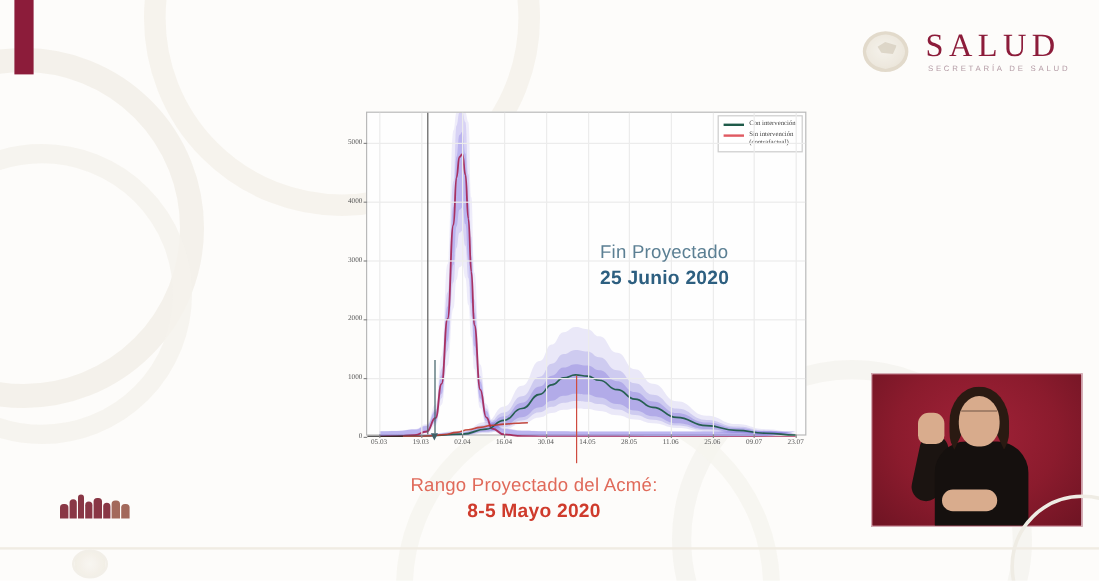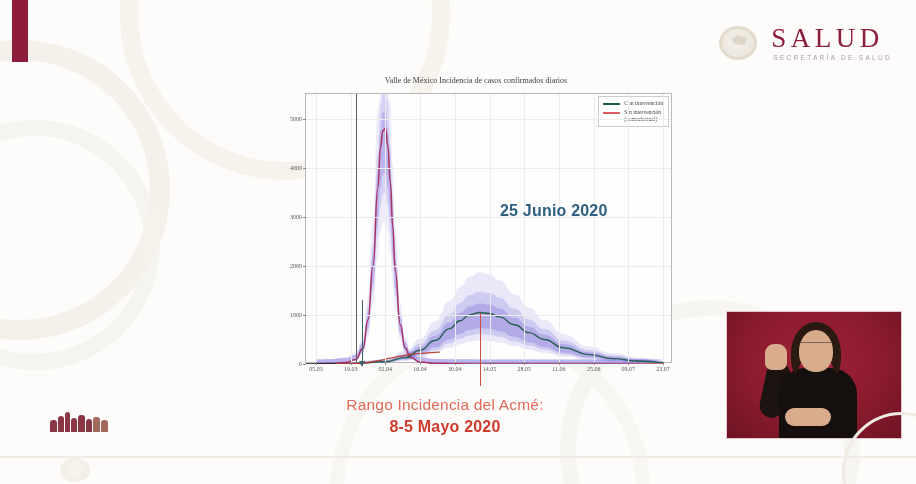--- a/index.html
+++ b/index.html
@@ -295,21 +295,20 @@
       <div class="ring"></div>
       <div class="body"></div>
     </div>
     <div class="logo-text">
       <div class="logo-salud">SALUD</div>
       <div class="logo-sub">SECRETARÍA DE SALUD</div>
     </div>
   </div>
 
   <div id="chart">
-    <div class="chart-title">Valle de México Incidencia de casos confirmados diarios</div>
     <div class="plot" id="plot">
       <svg id="curves" width="367" height="270" viewBox="0 0 367 270" preserveAspectRatio="none" style="position:absolute;left:0;top:0;">
           <path d="M 9.91891891891892 265.4424 C 17.35810810810811 265.4424 17.35810810810811 265.0241454545455 24.7972972972973 265.0241454545455 C 32.236486486486484 265.0241454545455 32.236486486486484 263.49054545454544 39.67567567567568 263.49054545454544 C 44.63513513513514 263.49054545454544 44.63513513513514 259.308 49.5945945945946 259.308 C 53.31418918918919 259.308 53.31418918918919 243.2749090909091 57.03378378378378 243.2749090909091 C 59.513513513513516 243.2749090909091 59.513513513513516 202.84363636363636 61.99324324324324 202.84363636363636 C 64.47297297297297 202.84363636363636 64.47297297297297 126.16363636363636 66.9527027027027 126.16363636363636 C 69.43243243243242 126.16363636363636 69.43243243243242 14.629090909090905 71.91216216216216 14.629090909090905 C 73.15202702702703 14.629090909090905 73.15202702702703 0 74.3918918918919 0 C 75.63175675675676 0 75.63175675675676 0 76.87162162162161 0 C 78.11148648648648 0 78.11148648648648 0 79.35135135135135 0 C 80.59121621621622 0 80.59121621621622 0 81.83108108108108 0 C 83.07094594594595 0 83.07094594594595 7.658181818181845 84.31081081081082 7.658181818181845 C 85.55067567567568 7.658181818181845 85.55067567567568 70.39636363636362 86.79054054054053 70.39636363636362 C 88.0304054054054 70.39636363636362 88.0304054054054 133.13454545454547 89.27027027027027 133.13454545454547 C 91.75 133.13454545454547 91.75 209.81454545454545 94.22972972972973 209.81454545454545 C 96.70945945945945 209.81454545454545 96.70945945945945 242.5778181818182 99.1891891891892 242.5778181818182 C 101.66891891891892 242.5778181818182 101.66891891891892 255.82254545454546 104.14864864864865 255.82254545454546 C 109.1081081081081 255.82254545454546 109.1081081081081 262.79345454545455 114.06756756756756 262.79345454545455 C 121.50675675675677 262.79345454545455 121.50675675675677 264.7453090909091 128.94594594594597 264.7453090909091 C 138.8648648648649 264.7453090909091 138.8648648648649 265.3029818181818 148.7837837837838 265.3029818181818 C 166.1418918918919 265.3029818181818 166.1418918918919 265.51210909090906 183.5 265.51210909090906 C 208.2972972972973 265.51210909090906 208.2972972972973 265.58181818181816 233.09459459459458 265.58181818181816 C 270.2905405405405 265.58181818181816 270.2905405405405 265.58181818181816 307.48648648648646 265.58181818181816 C 332.28378378378375 265.58181818181816 332.28378378378375 265.58181818181816 357.0810810810811 265.58181818181816 C 332.28378378378375 270 332.28378378378375 270 307.48648648648646 270 C 270.2905405405405 270 270.2905405405405 270 233.09459459459458 270 C 208.2972972972973 270 208.2972972972973 269.9702688860435 183.5 269.9702688860435 C 166.1418918918919 269.9702688860435 166.1418918918919 269.8810755441741 148.7837837837838 269.8810755441741 C 138.8648648648649 269.8810755441741 138.8648648648649 269.6432266325224 128.94594594594597 269.6432266325224 C 121.50675675675677 269.6432266325224 121.50675675675677 268.8107554417414 114.06756756756756 268.8107554417414 C 109.1081081081081 268.8107554417414 109.1081081081081 265.83764404609474 104.14864864864865 265.83764404609474 C 101.66891891891892 265.83764404609474 101.66891891891892 260.1887323943662 99.1891891891892 260.1887323943662 C 96.70945945945945 260.1887323943662 96.70945945945945 246.21510883482713 94.22972972972973 246.21510883482713 C 91.75 246.21510883482713 91.75 213.51088348271446 89.27027027027027 213.51088348271446 C 88.0304054054054 213.51088348271446 88.0304054054054 186.75288092189498 86.79054054054053 186.75288092189498 C 85.55067567567568 186.75288092189498 85.55067567567568 159.99487836107556 84.31081081081082 159.99487836107556 C 83.07094594594595 159.99487836107556 83.07094594594595 137.696542893726 81.83108108108108 137.696542893726 C 80.59121621621622 137.696542893726 80.59121621621622 127.29065300896286 79.35135135135135 127.29065300896286 C 78.11148648648648 127.29065300896286 78.11148648648648 128.77720870678615 76.87162162162161 128.77720870678615 C 75.63175675675676 128.77720870678615 75.63175675675676 139.18309859154928 74.3918918918919 139.18309859154928 C 73.15202702702703 139.18309859154928 73.15202702702703 162.96798975672215 71.91216216216216 162.96798975672215 C 69.43243243243242 162.96798975672215 69.43243243243242 210.53777208706788 66.9527027027027 210.53777208706788 C 64.47297297297297 210.53777208706788 64.47297297297297 243.24199743918055 61.99324324324324 243.24199743918055 C 59.513513513513516 243.24199743918055 59.513513513513516 260.48604353393085 57.03378378378378 260.48604353393085 C 53.31418918918919 260.48604353393085 53.31418918918919 267.32419974391803 49.5945945945946 267.32419974391803 C 44.63513513513514 267.32419974391803 44.63513513513514 269.108066581306 39.67567567567568 269.108066581306 C 32.236486486486484 269.108066581306 32.236486486486484 269.7621510883483 24.7972972972973 269.7621510883483 C 17.35810810810811 269.7621510883483 17.35810810810811 269.94053777208705 9.91891891891892 269.94053777208705 Z" fill="#7b6fe0" opacity="0.12" stroke="none"></path>
           <path d="M 9.91891891891892 265.46596363636365 C 17.35810810810811 265.46596363636365 17.35810810810811 265.1184 24.7972972972973 265.1184 C 32.236486486486484 265.1184 32.236486486486484 263.844 39.67567567567568 263.844 C 44.63513513513514 263.844 44.63513513513514 260.36836363636365 49.5945945945946 260.36836363636365 C 53.31418918918919 260.36836363636365 53.31418918918919 247.0450909090909 57.03378378378378 247.0450909090909 C 59.513513513513516 247.0450909090909 59.513513513513516 213.44727272727272 61.99324324324324 213.44727272727272 C 64.47297297297297 213.44727272727272 64.47297297297297 149.72727272727275 66.9527027027027 149.72727272727275 C 69.43243243243242 149.72727272727275 69.43243243243242 57.04363636363635 71.91216216216216 57.04363636363635 C 73.15202702702703 57.04363636363635 73.15202702702703 10.701818181818169 74.3918918918919 10.701818181818169 C 75.63175675675676 10.701818181818169 75.63175675675676 0 76.87162162162161 0 C 78.11148648648648 0 78.11148648648648 0 79.35135135135135 0 C 80.59121621621622 0 80.59121621621622 7.805454545454552 81.83108108108108 7.805454545454552 C 83.07094594594595 7.805454545454552 83.07094594594595 51.25090909090909 84.31081081081082 51.25090909090909 C 85.55067567567568 51.25090909090909 85.55067567567568 103.38545454545454 86.79054054054053 103.38545454545454 C 88.0304054054054 103.38545454545454 88.0304054054054 155.52 89.27027027027027 155.52 C 91.75 155.52 91.75 219.24 94.22972972972973 219.24 C 96.70945945945945 219.24 96.70945945945945 246.46581818181818 99.1891891891892 246.46581818181818 C 101.66891891891892 246.46581818181818 101.66891891891892 257.472 104.14864864864865 257.472 C 109.1081081081081 257.472 109.1081081081081 263.26472727272727 114.06756756756756 263.26472727272727 C 121.50675675675677 263.26472727272727 121.50675675675677 264.88669090909093 128.94594594594597 264.88669090909093 C 138.8648648648649 264.88669090909093 138.8648648648649 265.3501090909091 148.7837837837838 265.3501090909091 C 166.1418918918919 265.3501090909091 166.1418918918919 265.52389090909094 183.5 265.52389090909094 C 208.2972972972973 265.52389090909094 208.2972972972973 265.58181818181816 233.09459459459458 265.58181818181816 C 270.2905405405405 265.58181818181816 270.2905405405405 265.58181818181816 307.48648648648646 265.58181818181816 C 332.28378378378375 265.58181818181816 332.28378378378375 265.58181818181816 357.0810810810811 265.58181818181816 C 332.28378378378375 270 332.28378378378375 270 307.48648648648646 270 C 270.2905405405405 270 270.2905405405405 270 233.09459459459458 270 C 208.2972972972973 270 208.2972972972973 269.9642218798151 183.5 269.9642218798151 C 166.1418918918919 269.9642218798151 166.1418918918919 269.8568875192604 148.7837837837838 269.8568875192604 C 138.8648648648649 269.8568875192604 138.8648648648649 269.5706625577812 128.94594594594597 269.5706625577812 C 121.50675675675677 269.5706625577812 121.50675675675677 268.568875192604 114.06756756756756 268.568875192604 C 109.1081081081081 268.568875192604 109.1081081081081 264.991063174114 104.14864864864865 264.991063174114 C 101.66891891891892 264.991063174114 101.66891891891892 258.19322033898305 99.1891891891892 258.19322033898305 C 96.70945945945945 258.19322033898305 96.70945945945945 241.3775038520801 94.22972972972973 241.3775038520801 C 91.75 241.3775038520801 91.75 202.0215716486903 89.27027027027027 202.0215716486903 C 88.0304054054054 202.0215716486903 88.0304054054054 169.82126348228041 86.79054054054053 169.82126348228041 C 85.55067567567568 169.82126348228041 85.55067567567568 137.62095531587056 84.31081081081082 137.62095531587056 C 83.07094594594595 137.62095531587056 83.07094594594595 110.78736517719565 81.83108108108108 110.78736517719565 C 80.59121621621622 110.78736517719565 80.59121621621622 98.26502311248075 79.35135135135135 98.26502311248075 C 78.11148648648648 98.26502311248075 78.11148648648648 100.05392912172573 76.87162162162161 100.05392912172573 C 75.63175675675676 100.05392912172573 75.63175675675676 112.57627118644066 74.3918918918919 112.57627118644066 C 73.15202702702703 112.57627118644066 73.15202702702703 141.19876733436055 71.91216216216216 141.19876733436055 C 69.43243243243242 141.19876733436055 69.43243243243242 198.4437596302003 66.9527027027027 198.4437596302003 C 64.47297297297297 198.4437596302003 64.47297297297297 237.79969183359015 61.99324324324324 237.79969183359015 C 59.513513513513516 237.79969183359015 59.513513513513516 258.55100154083203 57.03378378378378 258.55100154083203 C 53.31418918918919 258.55100154083203 53.31418918918919 266.779969183359 49.5945945945946 266.779969183359 C 44.63513513513514 266.779969183359 44.63513513513514 268.926656394453 39.67567567567568 268.926656394453 C 32.236486486486484 268.926656394453 32.236486486486484 269.7137750385208 24.7972972972973 269.7137750385208 C 17.35810810810811 269.7137750385208 17.35810810810811 269.9284437596302 9.91891891891892 269.9284437596302 Z" fill="#7b6fe0" opacity="0.2" stroke="none"></path>
           <path d="M 9.91891891891892 265.47774545454547 C 17.35810810810811 265.47774545454547 17.35810810810811 265.1655272727273 24.7972972972973 265.1655272727273 C 32.236486486486484 265.1655272727273 32.236486486486484 264.0207272727273 39.67567567567568 264.0207272727273 C 44.63513513513514 264.0207272727273 44.63513513513514 260.89854545454546 49.5945945945946 260.89854545454546 C 53.31418918918919 260.89854545454546 53.31418918918919 248.9301818181818 57.03378378378378 248.9301818181818 C 59.513513513513516 248.9301818181818 59.513513513513516 218.7490909090909 61.99324324324324 218.7490909090909 C 64.47297297297297 218.7490909090909 64.47297297297297 161.5090909090909 66.9527027027027 161.5090909090909 C 69.43243243243242 161.5090909090909 69.43243243243242 78.25090909090909 71.91216216216216 78.25090909090909 C 73.15202702702703 78.25090909090909 73.15202702702703 36.621818181818185 74.3918918918919 36.621818181818185 C 75.63175675675676 36.621818181818185 75.63175675675676 18.409090909090935 76.87162162162161 18.409090909090935 C 78.11148648648648 18.409090909090935 78.11148648648648 15.807272727272732 79.35135135135135 15.807272727272732 C 80.59121621621622 15.807272727272732 80.59121621621622 34.02000000000001 81.83108108108108 34.02000000000001 C 83.07094594594595 34.02000000000001 83.07094594594595 73.04727272727271 84.31081081081082 73.04727272727271 C 85.55067567567568 73.04727272727271 85.55067567567568 119.88 86.79054054054053 119.88 C 88.0304054054054 119.88 88.0304054054054 166.71272727272728 89.27027027027027 166.71272727272728 C 91.75 166.71272727272728 91.75 223.95272727272726 94.22972972972973 223.95272727272726 C 96.70945945945945 223.95272727272726 96.70945945945945 248.4098181818182 99.1891891891892 248.4098181818182 C 101.66891891891892 248.4098181818182 101.66891891891892 258.29672727272725 104.14864864864865 258.29672727272725 C 109.1081081081081 258.29672727272725 109.1081081081081 263.50036363636366 114.06756756756756 263.50036363636366 C 121.50675675675677 263.50036363636366 121.50675675675677 264.95738181818183 128.94594594594597 264.95738181818183 C 138.8648648648649 264.95738181818183 138.8648648648649 265.3736727272727 148.7837837837838 265.3736727272727 C 166.1418918918919 265.3736727272727 166.1418918918919 265.52978181818185 183.5 265.52978181818185 C 208.2972972972973 265.52978181818185 208.2972972972973 265.58181818181816 233.09459459459458 265.58181818181816 C 270.2905405405405 265.58181818181816 270.2905405405405 265.58181818181816 307.48648648648646 265.58181818181816 C 332.28378378378375 265.58181818181816 332.28378378378375 265.58181818181816 357.0810810810811 265.58181818181816 C 332.28378378378375 270 332.28378378378375 270 307.48648648648646 270 C 270.2905405405405 270 270.2905405405405 270 233.09459459459458 270 C 208.2972972972973 270 208.2972972972973 269.96017152658663 183.5 269.96017152658663 C 166.1418918918919 269.96017152658663 166.1418918918919 269.8406861063465 148.7837837837838 269.8406861063465 C 138.8648648648649 269.8406861063465 138.8648648648649 269.52205831903944 128.94594594594597 269.52205831903944 C 121.50675675675677 269.52205831903944 121.50675675675677 268.4068610634648 114.06756756756756 268.4068610634648 C 109.1081081081081 268.4068610634648 109.1081081081081 264.4240137221269 104.14864864864865 264.4240137221269 C 101.66891891891892 264.4240137221269 101.66891891891892 256.8566037735849 99.1891891891892 256.8566037735849 C 96.70945945945945 256.8566037735849 96.70945945945945 238.13722126929673 94.22972972972973 238.13722126929673 C 91.75 238.13722126929673 91.75 194.32590051457976 89.27027027027027 194.32590051457976 C 88.0304054054054 194.32590051457976 88.0304054054054 158.4802744425386 86.79054054054053 158.4802744425386 C 85.55067567567568 158.4802744425386 85.55067567567568 122.63464837049744 84.31081081081082 122.63464837049744 C 83.07094594594595 122.63464837049744 83.07094594594595 92.76329331046313 81.83108108108108 92.76329331046313 C 80.59121621621622 92.76329331046313 80.59121621621622 78.82332761578044 79.35135135135135 78.82332761578044 C 78.11148648648648 78.82332761578044 78.11148648648648 80.81475128644942 76.87162162162161 80.81475128644942 C 75.63175675675676 80.81475128644942 75.63175675675676 94.75471698113208 74.3918918918919 94.75471698113208 C 73.15202702702703 94.75471698113208 73.15202702702703 126.61749571183535 71.91216216216216 126.61749571183535 C 69.43243243243242 126.61749571183535 69.43243243243242 190.34305317324186 66.9527027027027 190.34305317324186 C 64.47297297297297 190.34305317324186 64.47297297297297 234.15437392795883 61.99324324324324 234.15437392795883 C 59.513513513513516 234.15437392795883 59.513513513513516 257.2548885077187 57.03378378378378 257.2548885077187 C 53.31418918918919 257.2548885077187 53.31418918918919 266.41543739279587 49.5945945945946 266.41543739279587 C 44.63513513513514 266.41543739279587 44.63513513513514 268.80514579759864 39.67567567567568 268.80514579759864 C 32.236486486486484 268.80514579759864 32.236486486486484 269.68137221269296 24.7972972972973 269.68137221269296 C 17.35810810810811 269.68137221269296 17.35810810810811 269.92034305317327 9.91891891891892 269.92034305317327 Z" fill="#7b6fe0" opacity="0.3" stroke="none"></path>
           <path d="M 9.91891891891892 268.6868181818182 C 27.277027027027028 268.6868181818182 27.277027027027028 268.0854545454545 44.63513513513514 268.0854545454545 C 61.99324324324324 268.0854545454545 61.99324324324324 264.9068181818182 79.35135135135135 264.9068181818182 C 89.27027027027027 264.9068181818182 89.27027027027027 257.6045454545455 99.1891891891892 257.6045454545455 C 106.62837837837839 257.6045454545455 106.62837837837839 244.71818181818182 114.06756756756756 244.71818181818182 C 121.50675675675677 244.71818181818182 121.50675675675677 227.53636363636363 128.94594594594597 227.53636363636363 C 136.38513513513516 227.53636363636363 136.38513513513516 206.9181818181818 143.82432432432432 206.9181818181818 C 148.78378378378378 206.9181818181818 148.78378378378378 193.1727272727273 153.74324324324323 193.1727272727273 C 158.7027027027027 193.1727272727273 158.7027027027027 182.86363636363637 163.66216216216216 182.86363636363637 C 168.6216216216216 182.86363636363637 168.6216216216216 178.5681818181818 173.58108108108107 178.5681818181818 C 178.54054054054052 178.5681818181818 178.54054054054052 180.28636363636363 183.5 180.28636363636363 C 188.45945945945945 180.28636363636363 188.45945945945945 186.3 193.4189189189189 186.3 C 200.8581081081081 186.3 200.8581081081081 200.04545454545456 208.2972972972973 200.04545454545456 C 215.73648648648648 200.04545454545456 215.73648648648648 213.79090909090908 223.17567567567568 213.79090909090908 C 230.61486486486487 213.79090909090908 230.61486486486487 225.8181818181818 238.05405405405406 225.8181818181818 C 247.972972972973 225.8181818181818 247.972972972973 240.4227272727273 257.89189189189193 240.4227272727273 C 270.2905405405406 240.4227272727273 270.2905405405406 252.45 282.6891891891892 252.45 C 295.0878378378378 252.45 295.0878378378378 259.32272727272726 307.48648648648646 259.32272727272726 C 319.8851351351351 259.32272727272726 319.8851351351351 263.6181818181818 332.28378378378375 263.6181818181818 C 344.6824324324324 263.6181818181818 344.6824324324324 266.19545454545454 357.0810810810811 266.19545454545454 C 344.6824324324324 269.32675324675324 344.6824324324324 268.6535064935065 332.28378378378375 268.6535064935065 C 319.8851351351351 268.6535064935065 319.8851351351351 267.5314285714286 307.48648648648646 267.5314285714286 C 295.0878378378378 267.5314285714286 295.0878378378378 265.7361038961039 282.6891891891892 265.7361038961039 C 270.2905405405406 265.7361038961039 270.2905405405406 262.5942857142857 257.89189189189193 262.5942857142857 C 247.972972972973 262.5942857142857 247.972972972973 258.7792207792208 238.05405405405406 258.7792207792208 C 230.61486486486487 258.7792207792208 230.61486486486487 255.6374025974026 223.17567567567568 255.6374025974026 C 215.73648648648648 255.6374025974026 215.73648648648648 252.04675324675324 208.2972972972973 252.04675324675324 C 200.8581081081081 252.04675324675324 200.8581081081081 248.45610389610388 193.4189189189189 248.45610389610388 C 188.45945945945945 248.45610389610388 188.45945945945945 246.8851948051948 183.5 246.8851948051948 C 178.54054054054052 246.8851948051948 178.54054054054052 246.43636363636364 173.58108108108107 246.43636363636364 C 168.6216216216216 246.43636363636364 168.6216216216216 247.55844155844156 163.66216216216216 247.55844155844156 C 158.7027027027027 247.55844155844156 158.7027027027027 250.25142857142856 153.74324324324323 250.25142857142856 C 148.78378378378378 250.25142857142856 148.78378378378378 253.84207792207792 143.82432432432432 253.84207792207792 C 136.38513513513516 253.84207792207792 136.38513513513516 259.2280519480519 128.94594594594597 259.2280519480519 C 121.50675675675677 259.2280519480519 121.50675675675677 263.7163636363636 114.06756756756756 263.7163636363636 C 106.62837837837839 263.7163636363636 106.62837837837839 267.0825974025974 99.1891891891892 267.0825974025974 C 89.27027027027027 267.0825974025974 89.27027027027027 268.99012987012986 79.35135135135135 268.99012987012986 C 61.99324324324324 268.99012987012986 61.99324324324324 269.82046753246755 44.63513513513514 269.82046753246755 C 27.277027027027028 269.82046753246755 27.277027027027028 269.9775584415584 9.91891891891892 269.9775584415584 Z" fill="#6f63d8" opacity="0.14" stroke="none"></path>
           <path d="M 9.91891891891892 268.7049818181818 C 27.277027027027028 268.7049818181818 27.277027027027028 268.23076363636363 44.63513513513514 268.23076363636363 C 61.99324324324324 268.23076363636363 61.99324324324324 265.7241818181818 79.35135135135135 265.7241818181818 C 89.27027027027027 265.7241818181818 89.27027027027027 259.9658181818182 99.1891891891892 259.9658181818182 C 106.62837837837839 259.9658181818182 106.62837837837839 249.804 114.06756756756756 249.804 C 121.50675675675677 249.804 121.50675675675677 236.25490909090908 128.94594594594597 236.25490909090908 C 136.38513513513516 236.25490909090908 136.38513513513516 219.996 143.82432432432432 219.996 C 148.78378378378378 219.996 148.78378378378378 209.15672727272727 153.74324324324323 209.15672727272727 C 158.7027027027027 209.15672727272727 158.7027027027027 201.02727272727273 163.66216216216216 201.02727272727273 C 168.6216216216216 201.02727272727273 168.6216216216216 197.64 173.58108108108107 197.64 C 178.54054054054052 197.64 178.54054054054052 198.99490909090912 183.5 198.99490909090912 C 188.45945945945945 198.99490909090912 188.45945945945945 203.7370909090909 193.4189189189189 203.7370909090909 C 200.8581081081081 203.7370909090909 200.8581081081081 214.57636363636362 208.2972972972973 214.57636363636362 C 215.73648648648648 214.57636363636362 215.73648648648648 225.41563636363637 223.17567567567568 225.41563636363637 C 230.61486486486487 225.41563636363637 230.61486486486487 234.9 238.05405405405406 234.9 C 247.972972972973 234.9 247.972972972973 246.41672727272726 257.89189189189193 246.41672727272726 C 270.2905405405406 246.41672727272726 270.2905405405406 255.9010909090909 282.6891891891892 255.9010909090909 C 295.0878378378378 255.9010909090909 295.0878378378378 261.32072727272725 307.48648648648646 261.32072727272725 C 319.8851351351351 261.32072727272725 319.8851351351351 264.708 332.28378378378375 264.708 C 344.6824324324324 264.708 344.6824324324324 266.7403636363636 357.0810810810811 266.7403636363636 C 344.6824324324324 269.14624505928856 344.6824324324324 268.29249011857706 332.28378378378375 268.29249011857706 C 319.8851351351351 268.29249011857706 319.8851351351351 266.8695652173913 307.48648648648646 266.8695652173913 C 295.0878378378378 266.8695652173913 295.0878378378378 264.59288537549406 282.6891891891892 264.59288537549406 C 270.2905405405406 264.59288537549406 270.2905405405406 260.60869565217394 257.89189189189193 260.60869565217394 C 247.972972972973 260.60869565217394 247.972972972973 255.77075098814228 238.05405405405406 255.77075098814228 C 230.61486486486487 255.77075098814228 230.61486486486487 251.78656126482213 223.17567567567568 251.78656126482213 C 215.73648648648648 251.78656126482213 215.73648648648648 247.23320158102766 208.2972972972973 247.23320158102766 C 200.8581081081081 247.23320158102766 200.8581081081081 242.6798418972332 193.4189189189189 242.6798418972332 C 188.45945945945945 242.6798418972332 188.45945945945945 240.68774703557312 183.5 240.68774703557312 C 178.54054054054052 240.68774703557312 178.54054054054052 240.1185770750988 173.58108108108107 240.1185770750988 C 168.6216216216216 240.1185770750988 168.6216216216216 241.54150197628456 163.66216216216216 241.54150197628456 C 158.7027027027027 241.54150197628456 158.7027027027027 244.95652173913044 153.74324324324323 244.95652173913044 C 148.78378378378378 244.95652173913044 148.78378378378378 249.5098814229249 143.82432432432432 249.5098814229249 C 136.38513513513516 249.5098814229249 136.38513513513516 256.3399209486166 128.94594594594597 256.3399209486166 C 121.50675675675677 256.3399209486166 121.50675675675677 262.0316205533597 114.06756756756756 262.0316205533597 C 106.62837837837839 262.0316205533597 106.62837837837839 266.300395256917 99.1891891891892 266.300395256917 C 89.27027027027027 266.300395256917 89.27027027027027 268.7193675889328 79.35135135135135 268.7193675889328 C 61.99324324324324 268.7193675889328 61.99324324324324 269.77233201581026 44.63513513513514 269.77233201581026 C 27.277027027027028 269.77233201581026 27.277027027027028 269.9715415019763 9.91891891891892 269.9715415019763 Z" fill="#6f63d8" opacity="0.22" stroke="none"></path>
           <path d="M 9.91891891891892 268.7162727272727 C 27.277027027027028 268.7162727272727 27.277027027027028 268.3210909090909 44.63513513513514 268.3210909090909 C 61.99324324324324 268.3210909090909 61.99324324324324 266.23227272727274 79.35135135135135 266.23227272727274 C 89.27027027027027 266.23227272727274 89.27027027027027 261.43363636363637 99.1891891891892 261.43363636363637 C 106.62837837837839 261.43363636363637 106.62837837837839 252.96545454545455 114.06756756756756 252.96545454545455 C 121.50675675675677 252.96545454545455 121.50675675675677 241.67454545454547 128.94594594594597 241.67454545454547 C 136.38513513513516 241.67454545454547 136.38513513513516 228.12545454545455 143.82432432432432 228.12545454545455 C 148.78378378378378 228.12545454545455 148.78378378378378 219.09272727272727 153.74324324324323 219.09272727272727 C 158.7027027027027 219.09272727272727 158.7027027027027 212.3181818181818 163.66216216216216 212.3181818181818 C 168.6216216216216 212.3181818181818 168.6216216216216 209.49545454545455 173.58108108108107 209.49545454545455 C 178.54054054054052 209.49545454545455 178.54054054054052 210.62454545454545 183.5 210.62454545454545 C 188.45945945945945 210.62454545454545 188.45945945945945 214.57636363636362 193.4189189189189 214.57636363636362 C 200.8581081081081 214.57636363636362 200.8581081081081 223.60909090909092 208.2972972972973 223.60909090909092 C 215.73648648648648 223.60909090909092 215.73648648648648 232.64181818181817 223.17567567567568 232.64181818181817 C 230.61486486486487 232.64181818181817 230.61486486486487 240.54545454545456 238.05405405405406 240.54545454545456 C 247.972972972973 240.54545454545456 247.972972972973 250.14272727272729 257.89189189189193 250.14272727272729 C 270.2905405405406 250.14272727272729 270.2905405405406 258.04636363636365 282.6891891891892 258.04636363636365 C 295.0878378378378 258.04636363636365 295.0878378378378 262.5627272727273 307.48648648648646 262.5627272727273 C 319.8851351351351 262.5627272727273 319.8851351351351 265.38545454545454 332.28378378378375 265.38545454545454 C 344.6824324324324 265.38545454545454 344.6824324324324 267.0790909090909 357.0810810810811 267.0790909090909 C 344.6824324324324 268.9754940711463 344.6824324324324 267.9509881422925 332.28378378378375 267.9509881422925 C 319.8851351351351 267.9509881422925 319.8851351351351 266.24347826086955 307.48648648648646 266.24347826086955 C 295.0878378378378 266.24347826086955 295.0878378378378 263.5114624505929 282.6891891891892 263.5114624505929 C 270.2905405405406 263.5114624505929 270.2905405405406 258.7304347826087 257.89189189189193 258.7304347826087 C 247.972972972973 258.7304347826087 247.972972972973 252.92490118577075 238.05405405405406 252.92490118577075 C 230.61486486486487 252.92490118577075 230.61486486486487 248.14387351778655 223.17567567567568 248.14387351778655 C 215.73648648648648 248.14387351778655 215.73648648648648 242.6798418972332 208.2972972972973 242.6798418972332 C 200.8581081081081 242.6798418972332 200.8581081081081 237.21581027667983 193.4189189189189 237.21581027667983 C 188.45945945945945 237.21581027667983 188.45945945945945 234.82529644268774 183.5 234.82529644268774 C 178.54054054054052 234.82529644268774 178.54054054054052 234.14229249011856 173.58108108108107 234.14229249011856 C 168.6216216216216 234.14229249011856 168.6216216216216 235.8498023715415 163.66216216216216 235.8498023715415 C 158.7027027027027 235.8498023715415 158.7027027027027 239.94782608695652 153.74324324324323 239.94782608695652 C 148.78378378378378 239.94782608695652 148.78378378378378 245.41185770750988 143.82432432432432 245.41185770750988 C 136.38513513513516 245.41185770750988 136.38513513513516 253.6079051383399 128.94594594594597 253.6079051383399 C 121.50675675675677 253.6079051383399 121.50675675675677 260.43794466403165 114.06756756756756 260.43794466403165 C 106.62837837837839 260.43794466403165 106.62837837837839 265.5604743083004 99.1891891891892 265.5604743083004 C 89.27027027027027 265.5604743083004 89.27027027027027 268.46324110671935 79.35135135135135 268.46324110671935 C 61.99324324324324 268.46324110671935 61.99324324324324 269.72679841897235 44.63513513513514 269.72679841897235 C 27.277027027027028 269.72679841897235 27.277027027027028 269.96584980237157 9.91891891891892 269.96584980237157 Z" fill="#6f63d8" opacity="0.3" stroke="none"></path>
           <path d="M 9.91891891891892 269.90181818181816 C 17.35810810810811 269.90181818181816 17.35810810810811 269.60727272727274 24.7972972972973 269.60727272727274 C 32.236486486486484 269.60727272727274 32.236486486486484 268.5272727272727 39.67567567567568 268.5272727272727 C 44.63513513513514 268.5272727272727 44.63513513513514 265.58181818181816 49.5945945945946 265.58181818181816 C 53.31418918918919 265.58181818181816 53.31418918918919 254.29090909090908 57.03378378378378 254.29090909090908 C 59.513513513513516 254.29090909090908 59.513513513513516 225.8181818181818 61.99324324324324 225.8181818181818 C 64.47297297297297 225.8181818181818 64.47297297297297 171.8181818181818 66.9527027027027 171.8181818181818 C 69.43243243243242 171.8181818181818 69.43243243243242 93.27272727272728 71.91216216216216 93.27272727272728 C 73.15202702702703 93.27272727272728 73.15202702702703 54 74.3918918918919 54 C 75.63175675675676 54 75.63175675675676 36.81818181818181 76.87162162162161 36.81818181818181 C 78.11148648648648 36.81818181818181 78.11148648648648 34.363636363636374 79.35135135135135 34.363636363636374 C 80.59121621621622 34.363636363636374 80.59121621621622 51.54545454545456 81.83108108108108 51.54545454545456 C 83.07094594594595 51.54545454545456 83.07094594594595 88.36363636363637 84.31081081081082 88.36363636363637 C 85.55067567567568 88.36363636363637 85.55067567567568 132.54545454545456 86.79054054054053 132.54545454545456 C 88.0304054054054 132.54545454545456 88.0304054054054 176.72727272727272 89.27027027027027 176.72727272727272 C 91.75 176.72727272727272 91.75 230.72727272727272 94.22972972972973 230.72727272727272 C 96.70945945945945 230.72727272727272 96.70945945945945 253.8 99.1891891891892 253.8 C 101.66891891891892 253.8 101.66891891891892 263.1272727272727 104.14864864864865 263.1272727272727 C 109.1081081081081 263.1272727272727 109.1081081081081 268.03636363636366 114.06756756756756 268.03636363636366 C 121.50675675675677 268.03636363636366 121.50675675675677 269.4109090909091 128.94594594594597 269.4109090909091 C 138.8648648648649 269.4109090909091 138.8648648648649 269.8036363636364 148.7837837837838 269.8036363636364 C 166.1418918918919 269.8036363636364 166.1418918918919 269.9509090909091 183.5 269.9509090909091 C 208.2972972972973 269.9509090909091 208.2972972972973 270 233.09459459459458 270 C 270.2905405405405 270 270.2905405405405 270 307.48648648648646 270 C 332.28378378378375 270 332.28378378378375 270 357.0810810810811 270" fill="none" stroke="#a62a5a" stroke-width="1.5" opacity="0.95"></path>
           <path d="M 9.91891891891892 269.9509090909091 C 27.277027027027028 269.9509090909091 27.277027027027028 269.60727272727274 44.63513513513514 269.60727272727274 C 61.99324324324324 269.60727272727274 61.99324324324324 267.7909090909091 79.35135135135135 267.7909090909091 C 89.27027027027027 267.7909090909091 89.27027027027027 263.6181818181818 99.1891891891892 263.6181818181818 C 106.62837837837839 263.6181818181818 106.62837837837839 256.25454545454545 114.06756756756756 256.25454545454545 C 121.50675675675677 256.25454545454545 121.50675675675677 246.43636363636364 128.94594594594597 246.43636363636364 C 136.38513513513516 246.43636363636364 136.38513513513516 234.65454545454546 143.82432432432432 234.65454545454546 C 148.78378378378378 234.65454545454546 148.78378378378378 226.8 153.74324324324323 226.8 C 158.7027027027027 226.8 158.7027027027027 220.9090909090909 163.66216216216216 220.9090909090909 C 168.6216216216216 220.9090909090909 168.6216216216216 218.45454545454544 173.58108108108107 218.45454545454544 C 178.54054054054052 218.45454545454544 178.54054054054052 219.43636363636364 183.5 219.43636363636364 C 188.45945945945945 219.43636363636364 188.45945945945945 222.87272727272727 193.4189189189189 222.87272727272727 C 200.8581081081081 222.87272727272727 200.8581081081081 230.72727272727272 208.2972972972973 230.72727272727272 C 215.73648648648648 230.72727272727272 215.73648648648648 238.5818181818182 223.17567567567568 238.5818181818182 C 230.61486486486487 238.5818181818182 230.61486486486487 245.45454545454544 238.05405405405406 245.45454545454544 C 247.972972972973 245.45454545454544 247.972972972973 253.8 257.89189189189193 253.8 C 270.2905405405406 253.8 270.2905405405406 260.6727272727273 282.6891891891892 260.6727272727273 C 295.0878378378378 260.6727272727273 295.0878378378378 264.6 307.48648648648646 264.6 C 319.8851351351351 264.6 319.8851351351351 267.05454545454546 332.28378378378375 267.05454545454546 C 344.6824324324324 267.05454545454546 344.6824324324324 268.5272727272727 357.0810810810811 268.5272727272727" fill="none" stroke="#1f5b4a" stroke-width="1.4" opacity="0.95"></path>
@@ -379,25 +378,26 @@
         <div class="xtick-label" style="left: 357.081px;">23.07</div>
         <div class="interv-line" style="left: 49.5946px;"></div>
         <div class="arrow-shaft" style="left: 55.5946px; top: 206.182px; height: 60.8727px;"></div>
         <div class="arrow-head" style="left: 52.7946px; top: 267.055px;"></div>
         <div class="peak-line" style="left: 173.581px; top: 219.436px; height: 50.5636px;"></div>
         <div class="acme-line" style="left: 173.581px; top: 270px; height: 22px;"></div>
       </div>
   </div>
 
   <div class="annot-fin">
+    <div>Fin Proyectado</div>
     <div class="strong">25 Junio 2020</div>
   </div>
 
   <div class="annot-acme">
-    <div>Rango Incidencia del Acmé:</div>
+    <div>Rango Proyectado del Acmé:</div>
     <div class="strong">8-5 Mayo 2020</div>
   </div>
 
   <div class="interpreter">
     <div class="interp-bg"></div>
     <div class="interp-arm"></div>
     <div class="interp-body"></div>
     <div class="interp-hair"></div>
     <div class="interp-head"></div>
     <div class="interp-glasses"></div>

